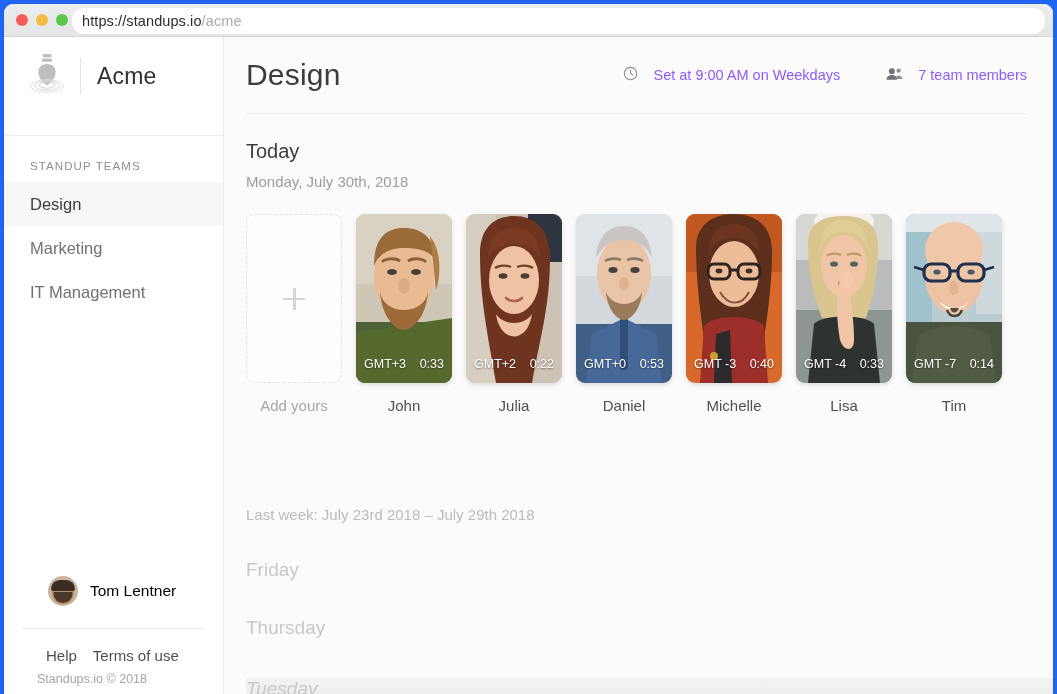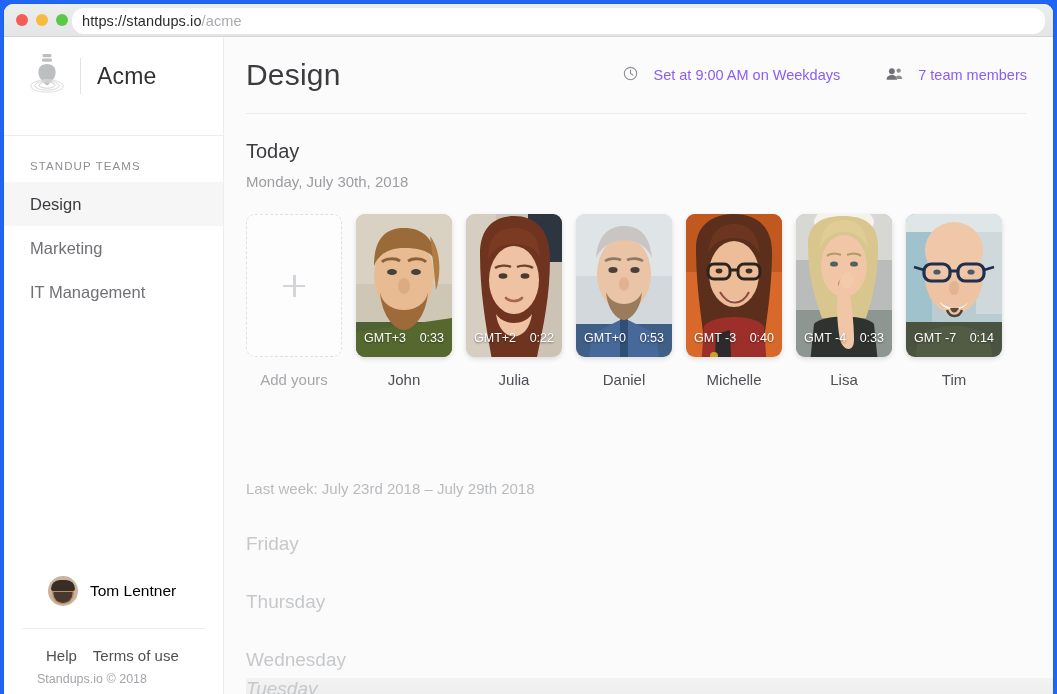--- a/index.html
+++ b/index.html
@@ -225,21 +225,21 @@
 
   
   #tiles {
     display: flex;
     align-items: flex-start;
     gap: 14px;
     padding-top: 24px;
   }
   .tile-col { width: 96px; }
   .tile {
-    width: 96px; height: 143px;
+    width: 96px; height: 169px;
     border-radius: 9px;
     position: relative;
     overflow: hidden;
     cursor: pointer;
     box-shadow: 0 2px 5px rgba(0,0,0,.13);
   }
   .tile.add {
     background: #fdfdfd;
     border: 1.5px dashed #dfe0e2;
     box-shadow: none;

